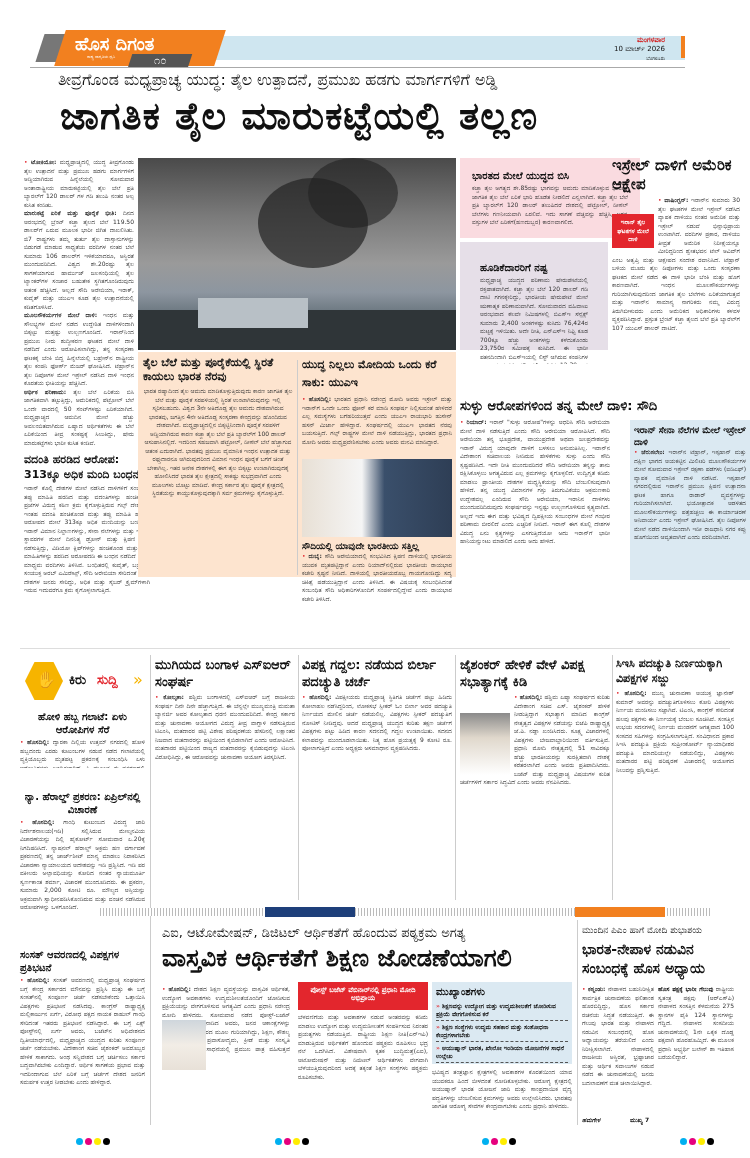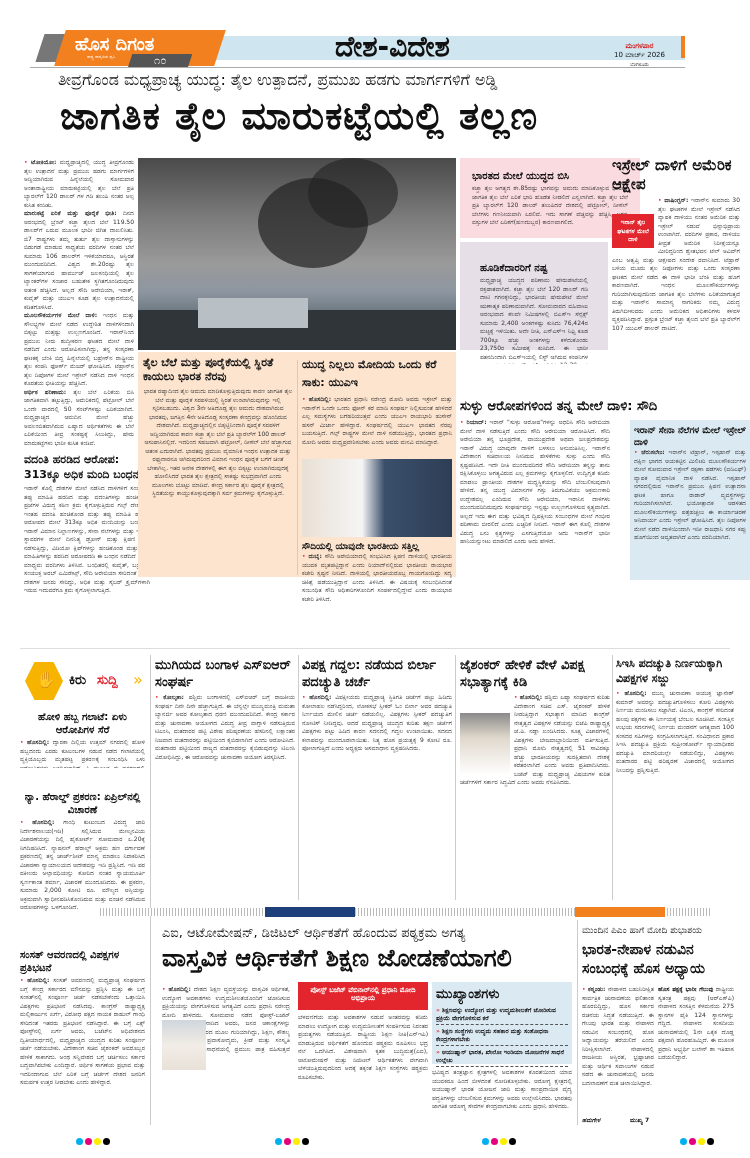--- a/index.html
+++ b/index.html
@@ -6,21 +6,21 @@
 body{width:750px;height:1158px;background:#fff;font-family:"DejaVu Sans",sans-serif;color:#111;position:relative;overflow:hidden}
 .abs{position:absolute}
 .masthead{left:30px;top:30px;width:655px;height:36px}
 .mast-bar{position:absolute;left:160px;top:6px;right:0;height:24px;background:#cfe6f0}
 .logo{position:absolute;left:30px;top:0;width:160px;height:36px;background:#f2801f;transform:skewX(-18deg)}
 .logo-grey{position:absolute;left:10px;top:4px;width:30px;height:28px;background:#777;transform:skewX(-18deg)}
 .logo-text{position:absolute;left:45px;top:3px;color:#fff;font-weight:bold;font-size:18px}
 .logo-sub{position:absolute;left:57px;top:24px;color:#fff;font-size:4px}
 .logo-num{position:absolute;left:100px;top:24px;width:60px;height:14px;background:#555;transform:skewX(-18deg);color:#fff;font-size:11px;text-align:center;line-height:14px}
 .section-title{position:absolute;left:305px;top:0;font-size:28px;font-weight:900;color:#111}
-.dateblk{position:absolute;right:20px;top:12px;text-align:center;font-size:7px;line-height:9px}
+.dateblk{position:absolute;right:20px;top:6px;text-align:right;font-size:7px;line-height:9px}
 .dateblk .day{color:#d21c1c;font-weight:bold}
 .orange-tab{position:absolute;right:0;top:6px;width:4px;height:22px;background:#f2801f}
 .rule{left:30px;width:655px;height:1px;background:#aaa}
 .kicker{left:58px;top:65px;width:630px;font-size:17px;color:#111;white-space:nowrap}
 .headline{left:60px;top:92px;font-size:40px;font-weight:900;letter-spacing:1px;white-space:nowrap}
 .body{font-size:6px;line-height:8.5px;color:#333;text-align:justify}
 .sub{font-weight:bold;color:#111}
 .dot{color:#e3262d}
 .photo{left:138px;top:158px;width:318px;height:192px;background:linear-gradient(180deg,#4a4a4a 0%,#7a7a7a 30%,#9a9a9a 55%,#8d96a0 70%,#5d6a72 85%,#3c444a 100%)}
 .smoke{position:absolute;border-radius:50%;background:#222;opacity:.7}
@@ -41,21 +41,20 @@
 </head>
 <body>
 
 <div class="abs masthead">
   <div class="mast-bar"></div>
   <div class="logo-grey"></div>
   <div class="logo"></div>
   <span class="logo-text">ಹೊಸ ದಿಗಂತ</span>
   <span class="logo-sub">ರಾಷ್ಟ್ರ ಜಾಗೃತಿಯ ಧ್ವನಿ</span>
   <div class="logo-num"><span style="display:inline-block;transform:skewX(18deg)">೧೦</span></div>
-  <span class="section-title">ದೇಶ-ವಿದೇಶ</span>
   <div class="dateblk">
     <div class="day">ಮಂಗಳವಾರ</div>
     <div>10 ಮಾರ್ಚ್ 2026</div>
     <div style="font-size:5px">ಬೆಂಗಳೂರು</div>
   </div>
   <div class="orange-tab"></div>
 </div>
 <div class="abs rule" style="top:67px"></div>
 
 <div class="abs kicker" style="top:70px;font-size:16px">ತೀವ್ರಗೊಂಡ ಮಧ್ಯಪ್ರಾಚ್ಯ ಯುದ್ಧ: ತೈಲ ಉತ್ಪಾದನೆ, ಪ್ರಮುಖ ಹಡಗು ಮಾರ್ಗಗಳಿಗೆ ಅಡ್ಡಿ</div>
@@ -176,21 +175,21 @@
 
 <div class="abs" style="left:162px;top:925px;font-size:13px;white-space:nowrap">ಎಐ, ಆಟೋಮೇಷನ್, ಡಿಜಿಟಲ್ ಆರ್ಥಿಕತೆಗೆ ಹೊಂದುವ ಪಠ್ಯಕ್ರಮ ಅಗತ್ಯ</div>
 <div class="abs h2" style="left:162px;top:944px;font-size:24px;white-space:nowrap">ವಾಸ್ತವಿಕ ಆರ್ಥಿಕತೆಗೆ ಶಿಕ್ಷಣ ಜೋಡಣೆಯಾಗಲಿ</div>
 <div class="abs body" style="left:162px;top:985px;width:128px;height:140px;overflow:hidden">
   <span class="dot">• </span><b>ಹೊಸದಿಲ್ಲಿ:</b> <span>ದೇಶದ ಶಿಕ್ಷಣ ವ್ಯವಸ್ಥೆಯನ್ನು ವಾಸ್ತವಿಕ ಆರ್ಥಿಕತೆ, ಉದ್ಯೋಗ ಅವಕಾಶಗಳು ಉದ್ಯಮಶೀಲತೆಯೊಂದಿಗೆ ಜೋಡಿಸುವ ಪ್ರಕ್ರಿಯೆಯನ್ನು ವೇಗಗೊಳಿಸುವ ಅಗತ್ಯವಿದೆ ಎಂದು ಪ್ರಧಾನಿ ನರೇಂದ್ರ ಮೋದಿ ಹೇಳಿದರು. ಸೋಮವಾರ ನಡೆದ ಪೋಸ್ಟ್-ಬಜೆಟ್ ವೆಬಿನಾರ್‌ನಲ್ಲಿ ಮಾತನಾಡಿದ ಅವರು, ಜನರ ಆಕಾಂಕ್ಷೆಗಳನ್ನು ಈಡೇರಿಸುವುದು ಸರ್ಕಾರದ ಮೂಲ ಗುರಿಯಾಗಿದ್ದು, ಶಿಕ್ಷಣ, ಕೌಶಲ್ಯ ಭವಿಷ್ಯ, ಆರೋಗ್ಯ, ಪ್ರವಾಸೋದ್ಯಮ, ಕ್ರೀಡೆ ಮತ್ತು ಸಂಸ್ಕೃತಿ ಕ್ಷೇತ್ರಗಳು ಈ ಗುರಿ ಸಾಧನೆಯಲ್ಲಿ ಪ್ರಮುಖ ಪಾತ್ರ ವಹಿಸುತ್ತವೆ ಎಂದರು.</span>
 </div>
 <div class="abs" style="left:162px;top:1020px;width:44px;height:50px;background:linear-gradient(180deg,#cfd6dc,#f2ede6 50%,#e8e1d8)"></div>
 <div class="abs redbox" style="left:298px;top:982px;width:130px;height:28px;font-size:7px">ಪೋಸ್ಟ್ ಬಜೆಟ್ ವೆಬಿನಾರ್‌ನಲ್ಲಿ ಪ್ರಧಾನಿ ಮೋದಿ ಅಭಿಪ್ರಾಯ</div>
 <div class="abs body" style="left:298px;top:1013px;width:130px;height:112px;overflow:hidden">ಬೆಳವಣಿಗೆಯ ಮತ್ತು ಅವಕಾಶಗಳ ನಡುವೆ ಅಂತರವನ್ನು ಕಡಿಮೆ ಮಾಡಲು ಉದ್ಯೋಗ ಮತ್ತು ಉದ್ಯಮಶೀಲತೆಗೆ ಸಂಪರ್ಕಿಸುವ ನಿರಂತರ ಪ್ರಯತ್ನಗಳು ನಡೆಯುತ್ತಿವೆ. ರಾಷ್ಟ್ರೀಯ ಶಿಕ್ಷಣ ನೀತಿ(ಎನ್‌ಇಪಿ) ಮಾಡುತ್ತಿರುವ ಆರ್ಥಿಕತೆಗೆ ಹೊಂದುವ ಪಠ್ಯಕ್ರಮ ರೂಪಿಸಲು ಭದ್ರ ನೆಲೆ ಒದಗಿಸಿದೆ. ವಿಶೇಷವಾಗಿ ಕೃತಕ ಬುದ್ಧಿಮತ್ತೆ(ಎಐ), ಆಟೋಮೇಷನ್ ಮತ್ತು ಡಿಜಿಟಲ್ ಆರ್ಥಿಕತೆಗಳು ವೇಗವಾಗಿ ಬೆಳೆಯುತ್ತಿರುವುದರಿಂದ ಅದಕ್ಕೆ ತಕ್ಕಂತೆ ಶಿಕ್ಷಣ ಸಂಸ್ಥೆಗಳು ಪಠ್ಯಕ್ರಮ ರೂಪಿಸಬೇಕು.</div>
 <div class="abs blue" style="left:432px;top:982px;width:140px;height:82px;padding:4px">
-  <div class="h2" style="font-size:13px;margin-bottom:2px">ಮುಖ್ಯಾಂಶಗಳು</div>
+  <div class="h2" style="font-size:10px;margin-bottom:2px">ಮುಖ್ಯಾಂಶಗಳು</div>
   <div style="font-size:6px;font-weight:bold;line-height:8px;border-bottom:1px dashed #555;padding:2px 0"><span class="dot">» </span><span>ಶಿಕ್ಷಣವನ್ನು ಉದ್ಯೋಗ ಮತ್ತು ಉದ್ಯಮಶೀಲತೆಗೆ ಜೋಡಿಸುವ ಪ್ರಕ್ರಿಯೆ ವೇಗಗೊಳಿಸುವ ಕರೆ</span></div>
   <div style="font-size:6px;font-weight:bold;line-height:8px;border-bottom:1px dashed #555;padding:2px 0"><span class="dot">» </span><span>ಶಿಕ್ಷಣ ಸಂಸ್ಥೆಗಳು ಉದ್ಯಮ ಸಹಕಾರ ಮತ್ತು ಸಂಶೋಧನಾ ಕೇಂದ್ರಗಳಾಗಬೇಕು</span></div>
   <div style="font-size:6px;font-weight:bold;line-height:8px;border-bottom:1px dashed #555;padding:2px 0"><span class="dot">» </span><span>ಆಯುಷ್ಮಾನ್ ಭಾರತ, ಖೇಲೋ ಇಂಡಿಯಾ ಯೋಜನೆಗಳ ಸಾಧನೆ ಉಲ್ಲೇಖ</span></div>
 </div>
 <div class="abs body" style="left:432px;top:1068px;width:140px;height:58px;overflow:hidden">ಭವಿಷ್ಯದ ತಂತ್ರಜ್ಞಾನ ಕ್ಷೇತ್ರಗಳಲ್ಲಿ ಅವಕಾಶಗಳ ಕೊರತೆಯಿಂದ ಯಾವ ಯುವಕರೂ ಹಿಂದೆ ಬೀಳದಂತೆ ನೋಡಿಕೊಳ್ಳಬೇಕು. ಆರೋಗ್ಯ ಕ್ಷೇತ್ರದಲ್ಲಿ ಆಯುಷ್ಮಾನ್ ಭಾರತ ಯೋಜನೆ ಜಾರಿ ಮತ್ತು ಸಾಂಪ್ರದಾಯಿಕ ವೈದ್ಯ ಪದ್ಧತಿಗಳನ್ನು ಬೆಂಬಲಿಸುವ ಕ್ರಮಗಳನ್ನು ಅವರು ಉಲ್ಲೇಖಿಸಿದರು. ಭಾರತವು ಜಾಗತಿಕ ಆರೋಗ್ಯ ಸೇವೆಗಳ ಕೇಂದ್ರವಾಗಬೇಕು ಎಂದು ಪ್ರಧಾನಿ ಹೇಳಿದರು.</div>
 <div class="abs vline" style="left:577px;top:920px;height:205px"></div>
 
 <div class="abs" style="left:582px;top:925px;width:150px;font-size:9px">ಮುಂದಿನ ಪಿಎಂ ಹಾಗೆ ಮೋದಿ ಶುಭಾಶಯ</div>
 <div class="abs h2" style="left:582px;top:940px;width:155px;font-size:14px;line-height:19px">ಭಾರತ-ನೇಪಾಳ ನಡುವಿನ ಸಂಬಂಧಕ್ಕೆ ಹೊಸ ಅಧ್ಯಾಯ</div>
 <div class="abs body" style="left:582px;top:985px;width:72px;height:130px;overflow:hidden">

